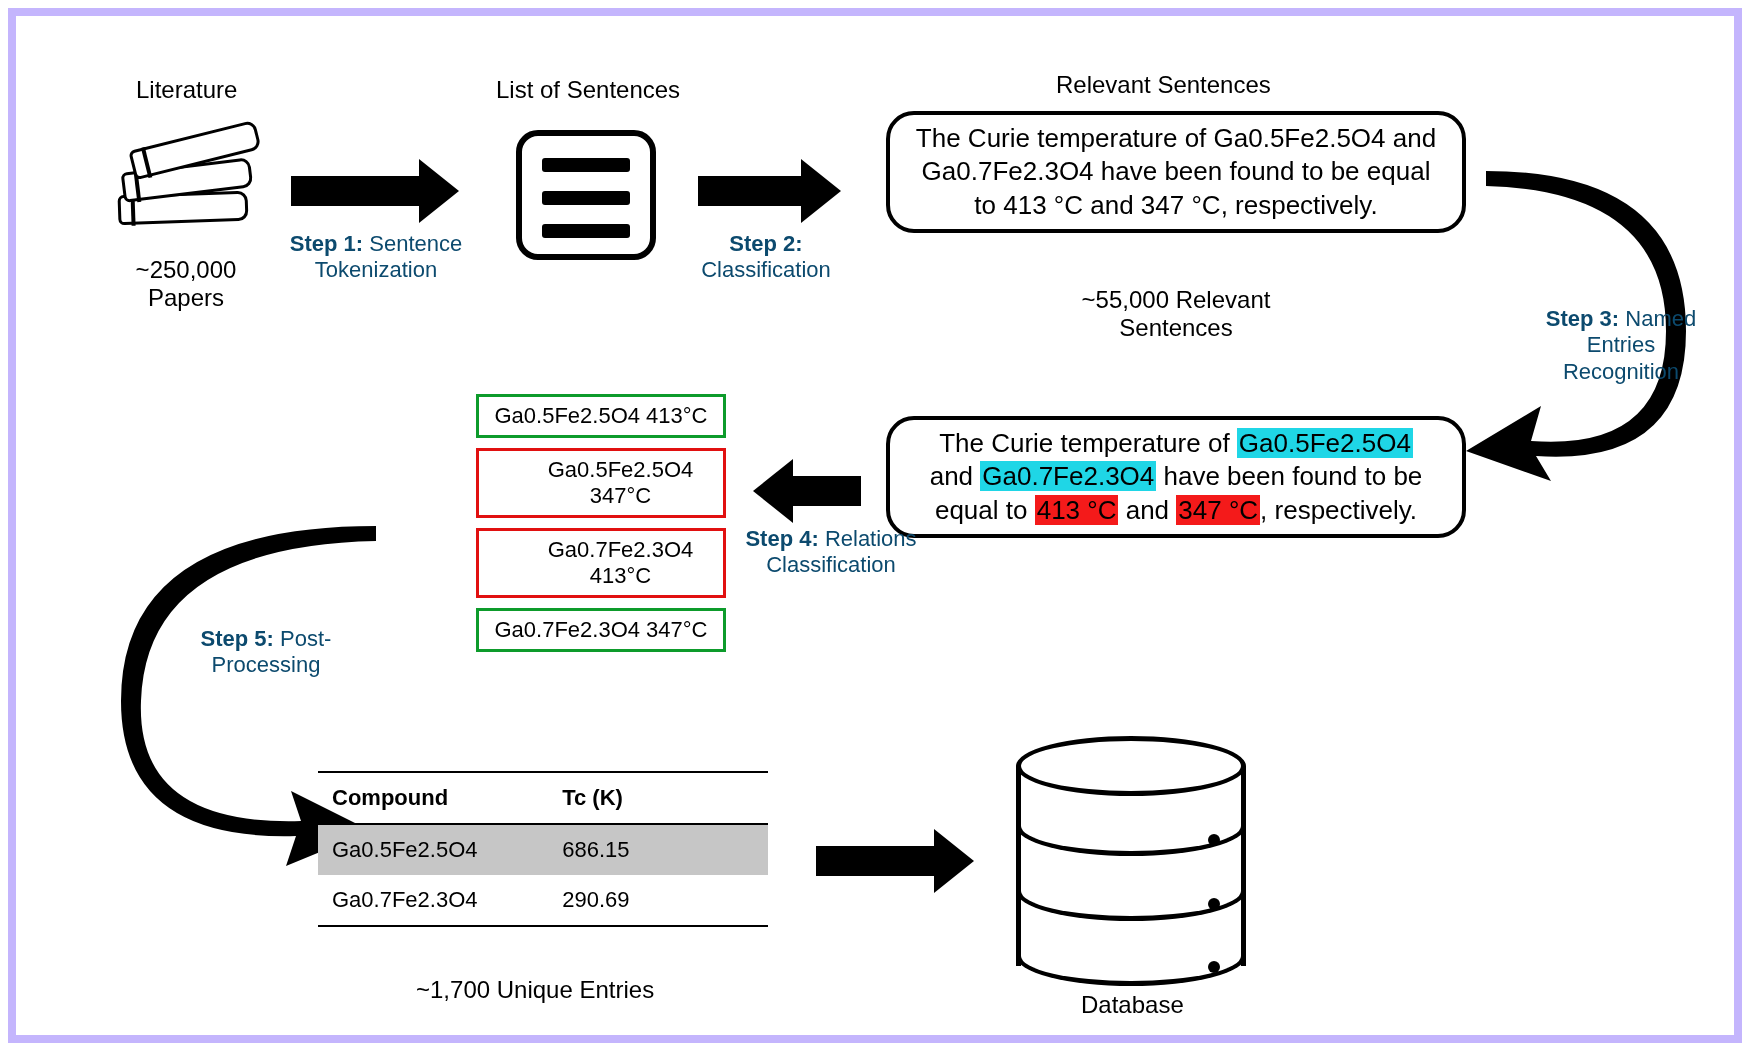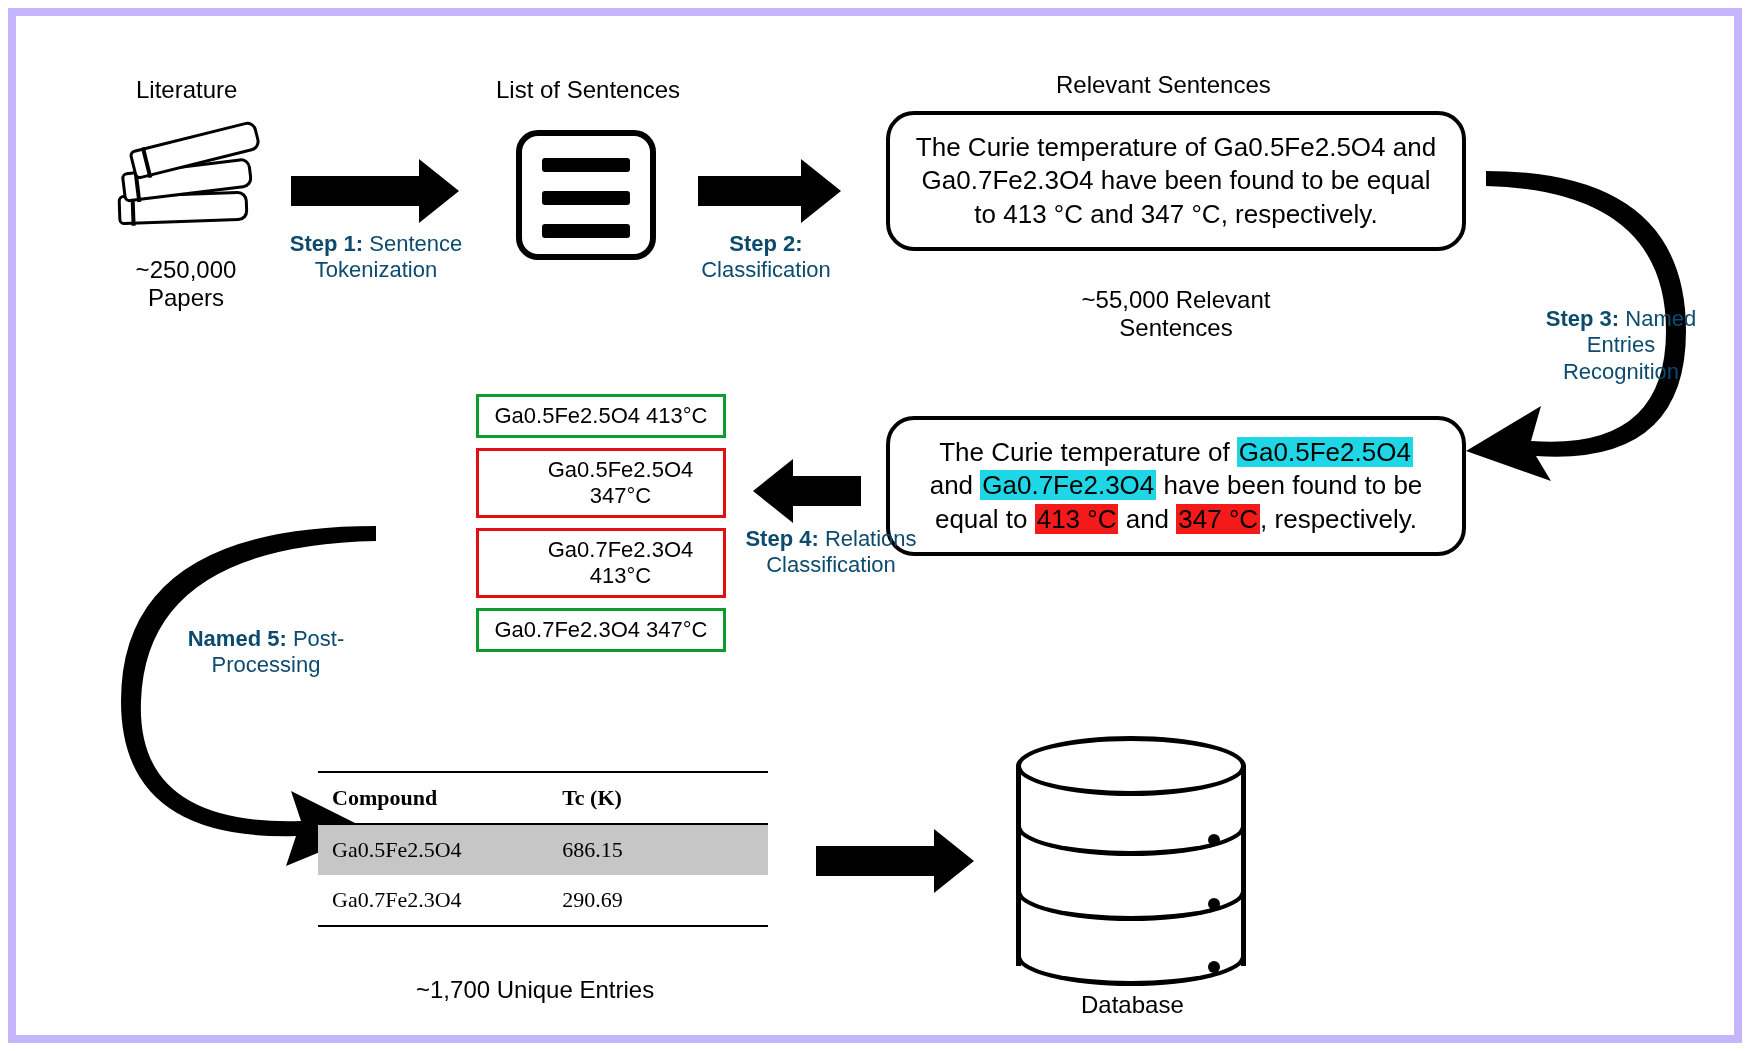--- a/index.html
+++ b/index.html
@@ -72,21 +72,21 @@
   .list-box .l3 { top: 88px; }
 
   
   .sent-box {
     position: absolute;
     border: 4px solid #000;
     border-radius: 28px;
     background: #fff;
     font-size: 26px;
     text-align: center;
-    padding: 16px 24px;
+    padding: 7px 24px;
     line-height: 1.28;
   }
   .sent-top { left: 870px; top: 95px; width: 580px; }
   .sent-bottom { left: 870px; top: 400px; width: 580px; }
 
   .hl-cyan { background: #1fd6e6; padding: 0 2px; }
   .hl-red  { background: #f41a1a; padding: 0 2px; }
 
   
   .pair {
@@ -102,21 +102,21 @@
   .pair.red   { border-color: #e11010; padding-left: 43px; }
   .pairs { position: absolute; left: 460px; top: 378px; }
   .pairs .pair { position: relative; left: 0; top: 0; margin-bottom: 10px; }
 
   
   .table-wrap {
     position: absolute;
     left: 302px; top: 755px; width: 450px;
   }
   .table-wrap .hr { height: 2px; background: #000; }
-  .table-wrap .row { display: flex; font-size: 22px; padding: 12px 14px; font-family: Liberation Serif, serif; }
+  .table-wrap .row { display: flex; font-size: 22px; padding: 12px 14px; }
   .table-wrap .row .c1 { flex: 1.2; }
   .table-wrap .row .c2 { flex: 1; }
   .table-wrap .head { font-weight: bold; }
   .table-wrap .shade { background: #c6c6c6; }
 
   
   .db {
     position: absolute;
     left: 1000px; top: 720px;
     width: 230px; height: 240px;
@@ -229,21 +229,21 @@
     <div class="pair green">Ga0.5Fe2.5O4 413°C</div>
     <div class="pair red">Ga0.5Fe2.5O4 347°C</div>
     <div class="pair red">Ga0.7Fe2.3O4 413°C</div>
     <div class="pair green">Ga0.7Fe2.3O4 347°C</div>
   </div>
 
   <svg class="svg-abs" style="left:70px; top:505px;" width="300" height="360">
     <path d="M 290 20 Q 60 25 55 180 Q 50 305 215 300 L 205 270 L 285 310 L 200 345 L 210 315 Q 35 320 35 180 Q 35 5 290 5 Z" fill="#000"></path>
   </svg>
   <div class="step-label" style="left:170px; top:610px; width:160px;">
-    <b>Named 5:</b> <span>Post-Processing</span>
+    <b>Step 5:</b> <span>Post-Processing</span>
   </div>
 
   <div class="table-wrap">
     <div class="hr"></div>
     <div class="row head">
       <div class="c1">Compound</div>
       <div class="c2">Tc (K)</div>
     </div>
     <div class="hr"></div>
     <div class="row shade">

